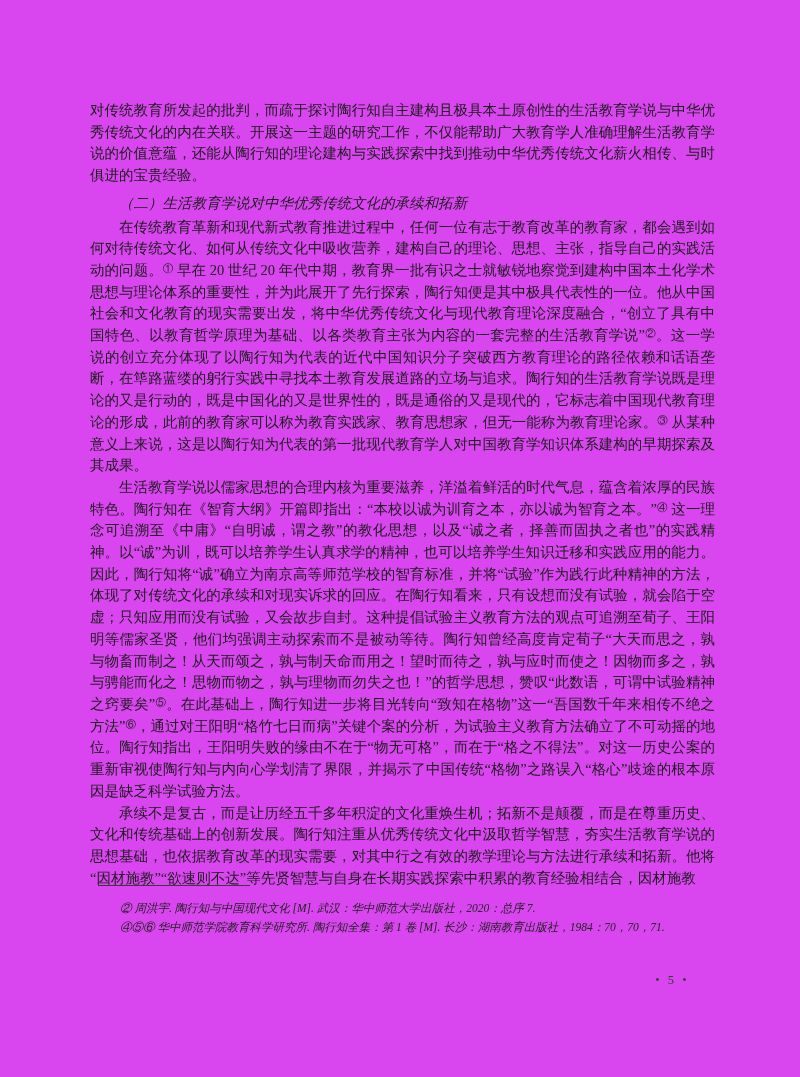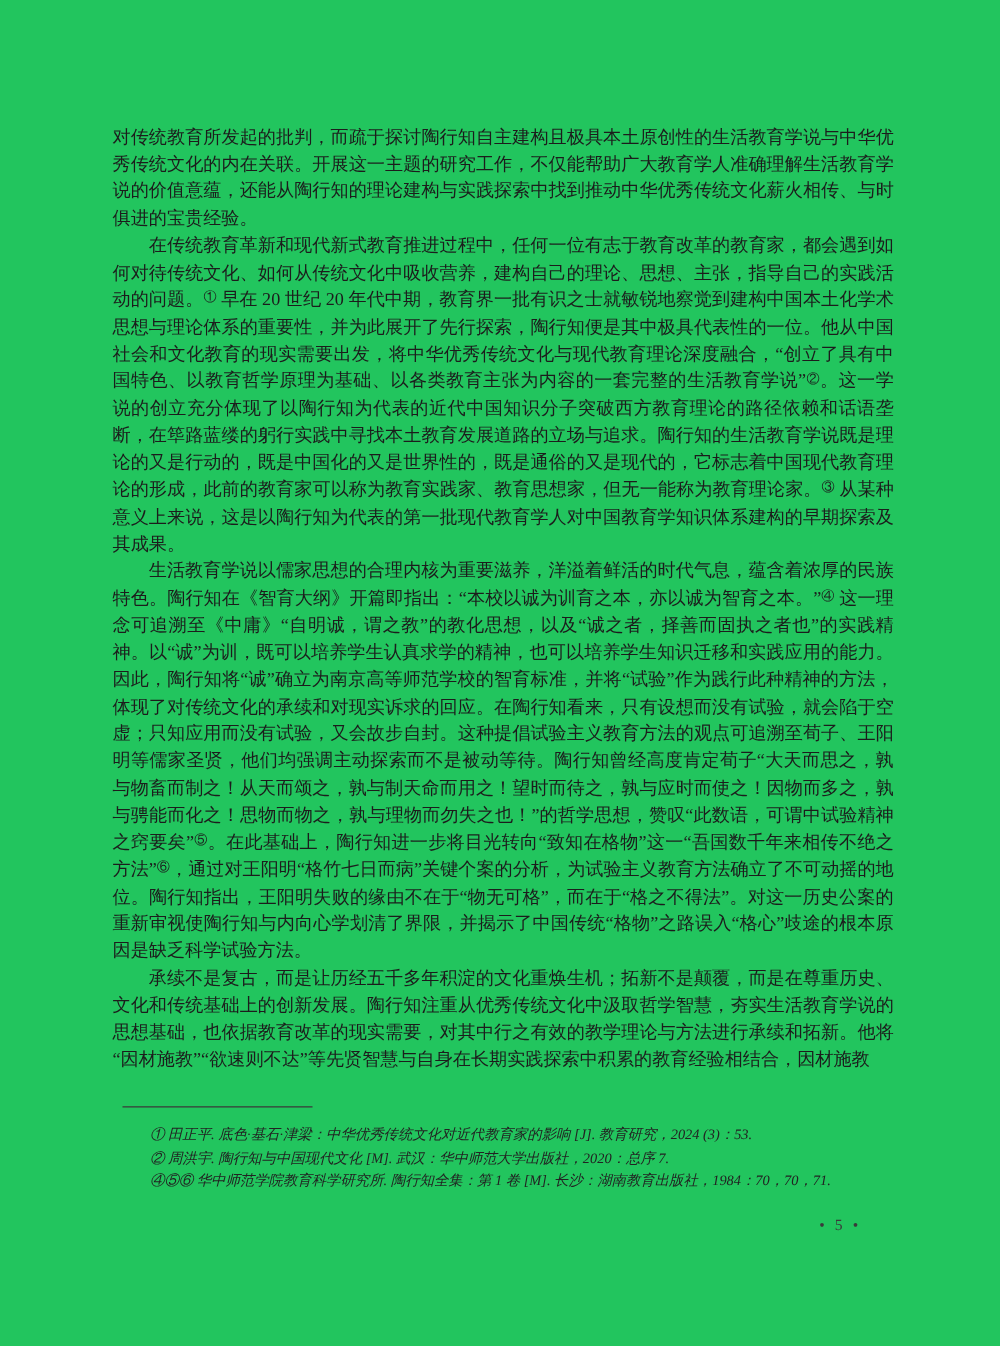--- a/index.html
+++ b/index.html
@@ -10,21 +10,21 @@
     width: 800px;
     height: 1077px;
     background: #ffffff;
     position: relative;
     overflow: hidden;
     font-family: "Liberation Serif", "DejaVu Serif", serif;
   }
   .page {
     position: absolute;
     inset: 0;
-    background: #22c55e;
+    background: #d946ef;
   }
   .content {
     position: absolute;
     left: 90px;
     top: 100px;
     width: 625px;
   }
   p.para {
     margin: 0;
     font-size: 14.5px;
@@ -84,31 +84,31 @@
   }
 </style>
 </head>
 <body>
 
 <div class="page">
 
   <div class="content">
     <p class="para">对传统教育所发起的批判，而疏于探讨陶行知自主建构且极具本土原创性的生活教育学说与中华优秀传统文化的内在关联。开展这一主题的研究工作，不仅能帮助广大教育学人准确理解生活教育学说的价值意蕴，还能从陶行知的理论建构与实践探索中找到推动中华优秀传统文化薪火相传、与时俱进的宝贵经验。</p>
 
+    <p class="heading">（二）生活教育学说对中华优秀传统文化的承续和拓新</p>
 
     <p class="para indent">在传统教育革新和现代新式教育推进过程中，任何一位有志于教育改革的教育家，都会遇到如何对待传统文化、如何从传统文化中吸收营养，建构自己的理论、思想、主张，指导自己的实践活动的问题。<sup class="fn">①</sup> 早在 20 世纪 20 年代中期，教育界一批有识之士就敏锐地察觉到建构中国本土化学术思想与理论体系的重要性，并为此展开了先行探索，陶行知便是其中极具代表性的一位。他从中国社会和文化教育的现实需要出发，将中华优秀传统文化与现代教育理论深度融合，“创立了具有中国特色、以教育哲学原理为基础、以各类教育主张为内容的一套完整的生活教育学说”<sup class="fn">②</sup>。这一学说的创立充分体现了以陶行知为代表的近代中国知识分子突破西方教育理论的路径依赖和话语垄断，在筚路蓝缕的躬行实践中寻找本土教育发展道路的立场与追求。陶行知的生活教育学说既是理论的又是行动的，既是中国化的又是世界性的，既是通俗的又是现代的，它标志着中国现代教育理论的形成，此前的教育家可以称为教育实践家、教育思想家，但无一能称为教育理论家。<sup class="fn">③</sup> 从某种意义上来说，这是以陶行知为代表的第一批现代教育学人对中国教育学知识体系建构的早期探索及其成果。</p>
 
     <p class="para indent">生活教育学说以儒家思想的合理内核为重要滋养，洋溢着鲜活的时代气息，蕴含着浓厚的民族特色。陶行知在《智育大纲》开篇即指出：“本校以诚为训育之本，亦以诚为智育之本。”<sup class="fn">④</sup> 这一理念可追溯至《中庸》“自明诚，谓之教”的教化思想，以及“诚之者，择善而固执之者也”的实践精神。以“诚”为训，既可以培养学生认真求学的精神，也可以培养学生知识迁移和实践应用的能力。因此，陶行知将“诚”确立为南京高等师范学校的智育标准，并将“试验”作为践行此种精神的方法，体现了对传统文化的承续和对现实诉求的回应。在陶行知看来，只有设想而没有试验，就会陷于空虚；只知应用而没有试验，又会故步自封。这种提倡试验主义教育方法的观点可追溯至荀子、王阳明等儒家圣贤，他们均强调主动探索而不是被动等待。陶行知曾经高度肯定荀子“大天而思之，孰与物畜而制之！从天而颂之，孰与制天命而用之！望时而待之，孰与应时而使之！因物而多之，孰与骋能而化之！思物而物之，孰与理物而勿失之也！”的哲学思想，赞叹“此数语，可谓中试验精神之窍要矣”<sup class="fn">⑤</sup>。在此基础上，陶行知进一步将目光转向“致知在格物”这一“吾国数千年来相传不绝之方法”<sup class="fn">⑥</sup>，通过对王阳明“格竹七日而病”关键个案的分析，为试验主义教育方法确立了不可动摇的地位。陶行知指出，王阳明失败的缘由不在于“物无可格”，而在于“格之不得法”。对这一历史公案的重新审视使陶行知与内向心学划清了界限，并揭示了中国传统“格物”之路误入“格心”歧途的根本原因是缺乏科学试验方法。</p>
 
     <p class="para indent">承续不是复古，而是让历经五千多年积淀的文化重焕生机；拓新不是颠覆，而是在尊重历史、文化和传统基础上的创新发展。陶行知注重从优秀传统文化中汲取哲学智慧，夯实生活教育学说的思想基础，也依据教育改革的现实需要，对其中行之有效的教学理论与方法进行承续和拓新。他将“因材施教”“欲速则不达”等先贤智慧与自身在长期实践探索中积累的教育经验相结合，因材施教</p>
   </div>
 
   <div class="footnote-sep"></div>
 
   <div class="footnotes">
-    <p>① 田正平. 底色·基石·津梁：中华优秀传统文化对近代教育家的影响 [J]. 教育研究，2024 (3)：53.</p>
     <p>② 周洪宇. 陶行知与中国现代文化 [M]. 武汉：华中师范大学出版社，2020：总序 7.</p>
     <p>④⑤⑥ 华中师范学院教育科学研究所. 陶行知全集：第 1 卷 [M]. 长沙：湖南教育出版社，1984：70，70，71.</p>
   </div>
 
   <div class="page-number">• 5 •</div>
 
 </div>
 
 </body></html>

